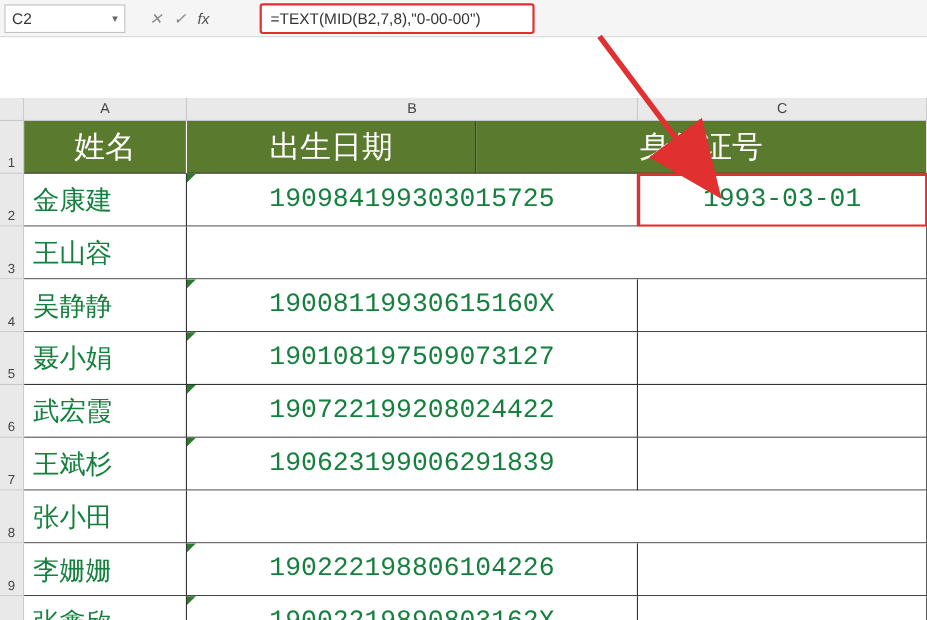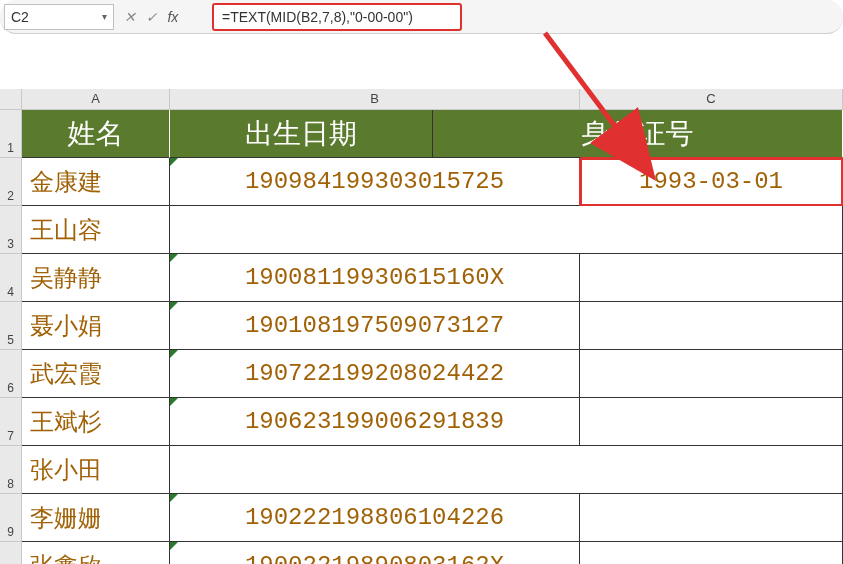--- a/index.html
+++ b/index.html
@@ -12,22 +12,21 @@
     position: relative;
   }
   
   .formula-bar {
     height: 34px;
     display: flex;
     align-items: center;
     background: #f5f5f5;
     border-bottom: 1px solid #d0d0d0;
     padding: 0 4px;
-    gap: 0;
-    border-radius: 16px;
+    gap: 12px;
   }
   .name-box {
     width: 110px;
     height: 26px;
     background: #fff;
     border: 1px solid #c0c0c0;
     display: flex;
     align-items: center;
     justify-content: space-between;
     padding: 0 6px;
@@ -110,21 +109,21 @@
     color: #444;
     display: flex;
     align-items: flex-end;
     justify-content: center;
     padding-bottom: 2px;
   }
   .cell {
     border-right: 1px solid #333;
     border-bottom: 1px solid #333;
     font-size: 24px;
-    color: #a16207;
+    color: #15803d;
     display: flex;
     align-items: center;
     padding: 0 8px;
     background: #fff;
     position: relative;
   }
   .cell.colA { width: 148px; font-family: "SimSun","宋体",serif; justify-content: flex-start; }
   .cell.colB { width: 410px; justify-content: center; font-family: Liberation Mono, monospace; }
   .cell.colC { flex: 1; justify-content: center; font-family: Liberation Mono, monospace; }
   

